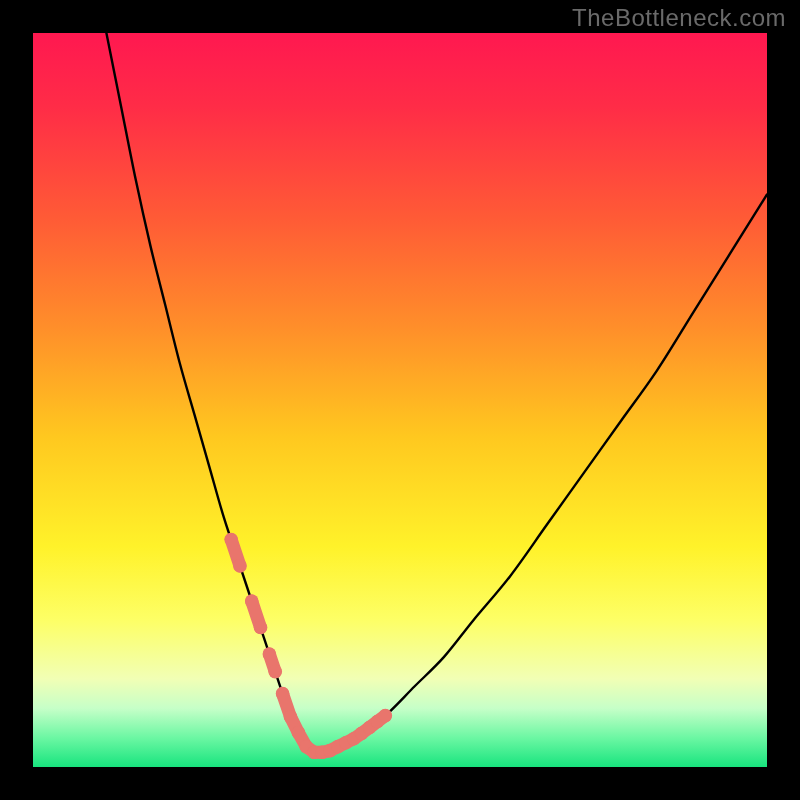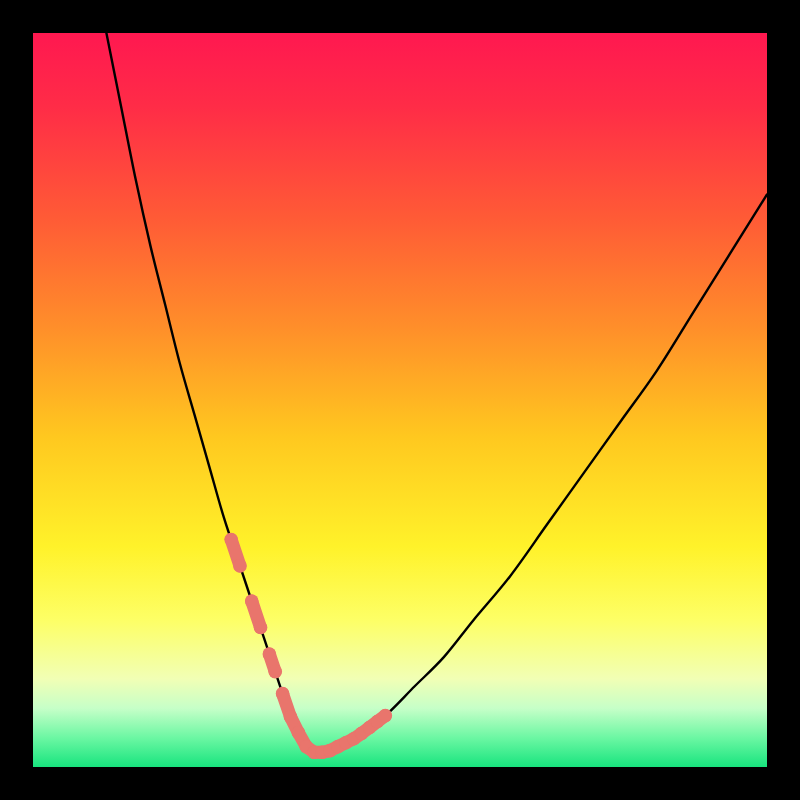--- a/index.html
+++ b/index.html
@@ -42,20 +42,21 @@
     top: 0;
     width: 734px;
     height: 734px;
     display: block;
   }
 </style>
 </head>
 <body>
 
 <div class="frame">
+  <div class="watermark">TheBottleneck.com</div>
 
   <div class="plot-area">
     <svg class="plot-svg" viewBox="0 0 734 734" preserveAspectRatio="none">
       <defs>
         <linearGradient id="bg-grad" x1="0" y1="0" x2="0" y2="1">
             <stop offset="0%" stop-color="#ff1850"></stop>
             <stop offset="10%" stop-color="#ff2c47"></stop>
             <stop offset="25%" stop-color="#ff5a36"></stop>
             <stop offset="40%" stop-color="#ff8e2a"></stop>
             <stop offset="55.00000000000001%" stop-color="#ffc81f"></stop>

